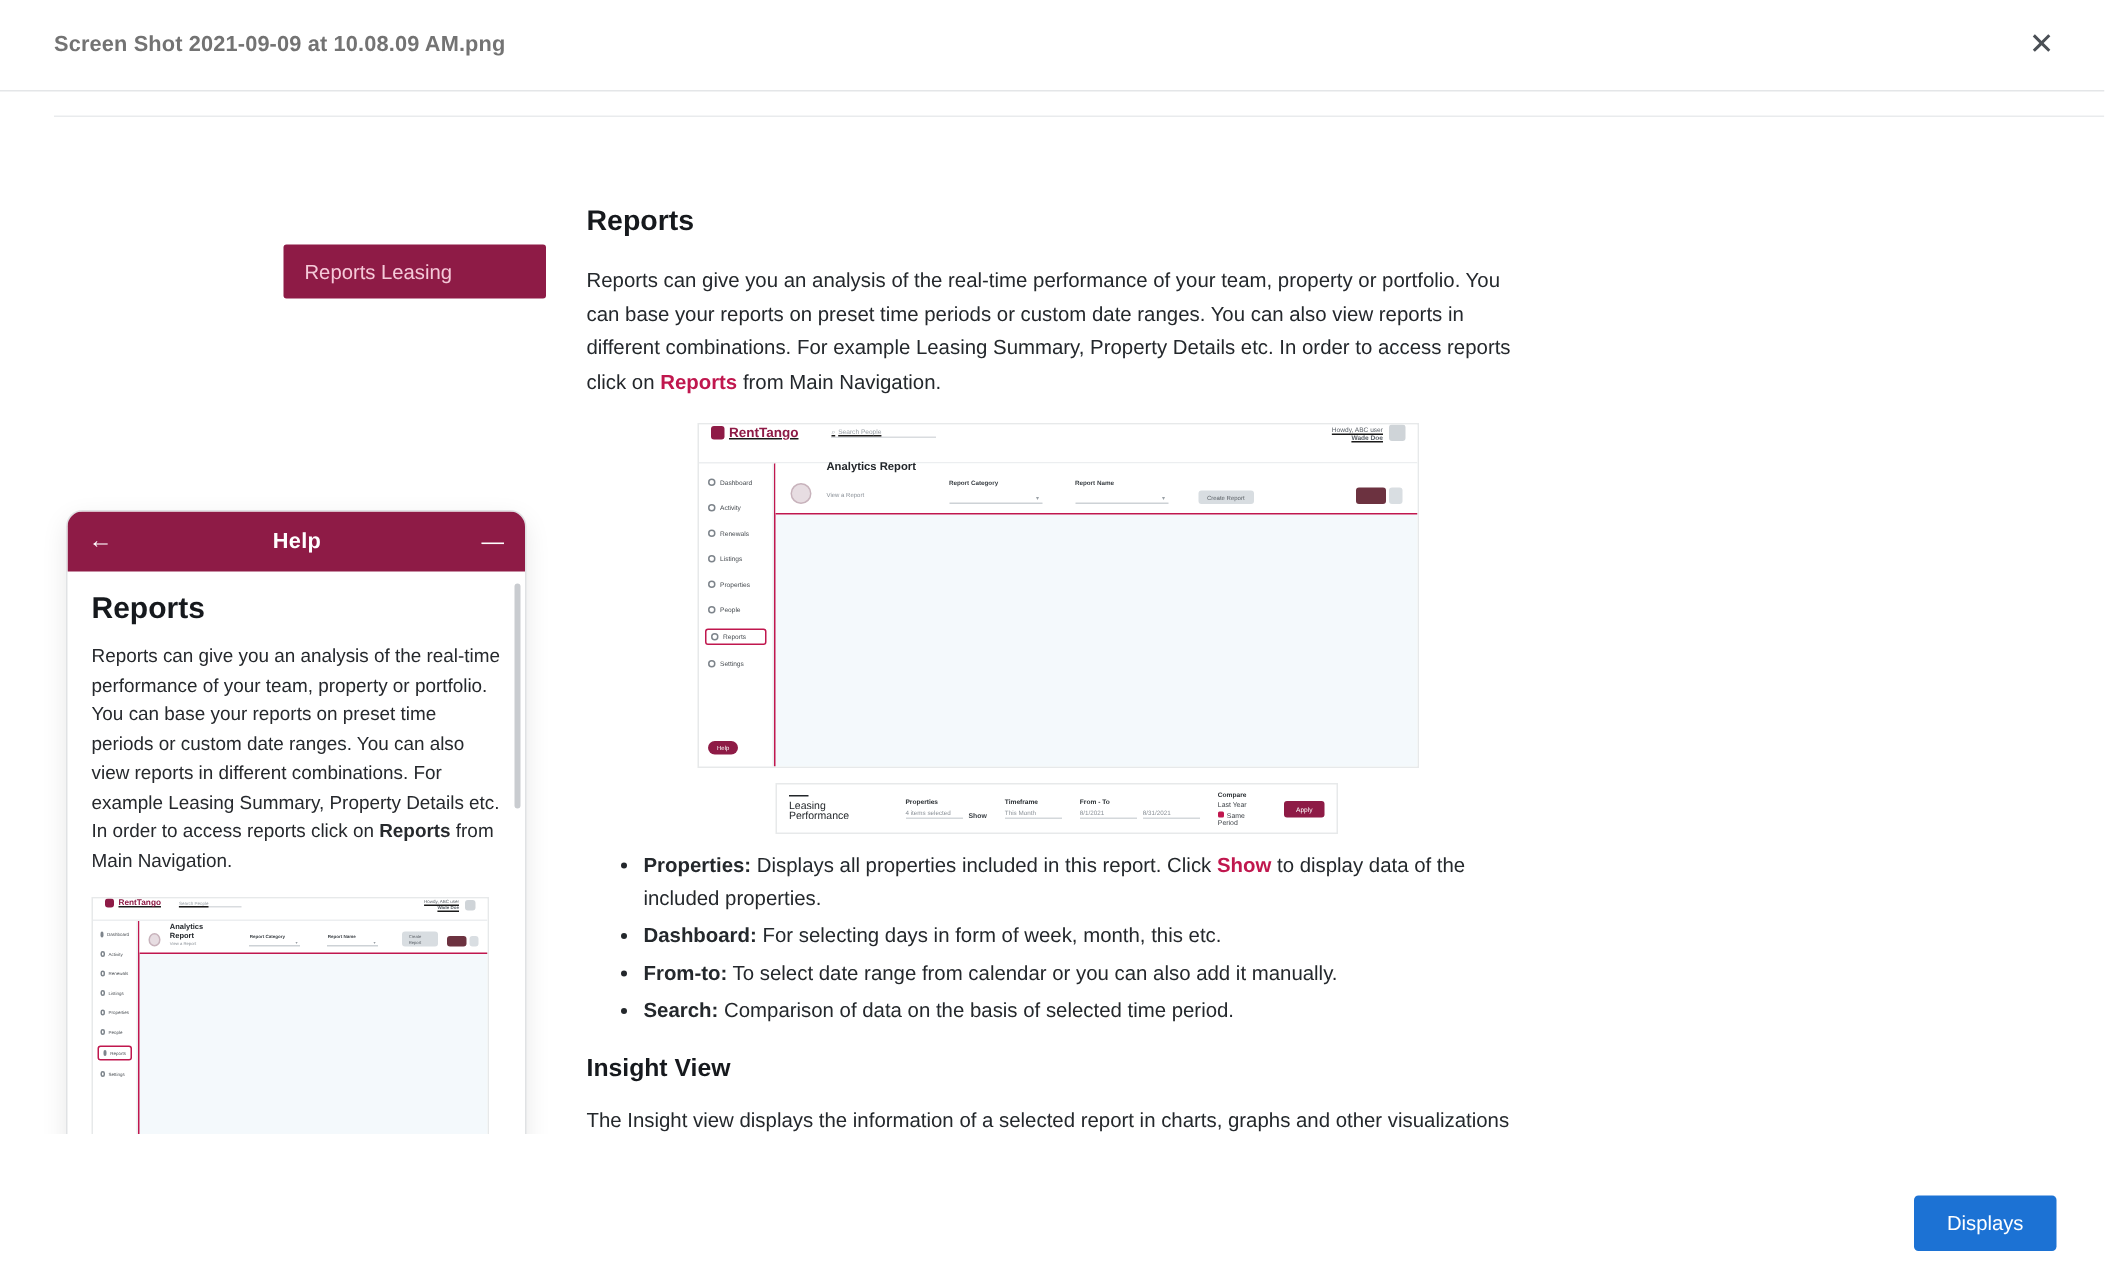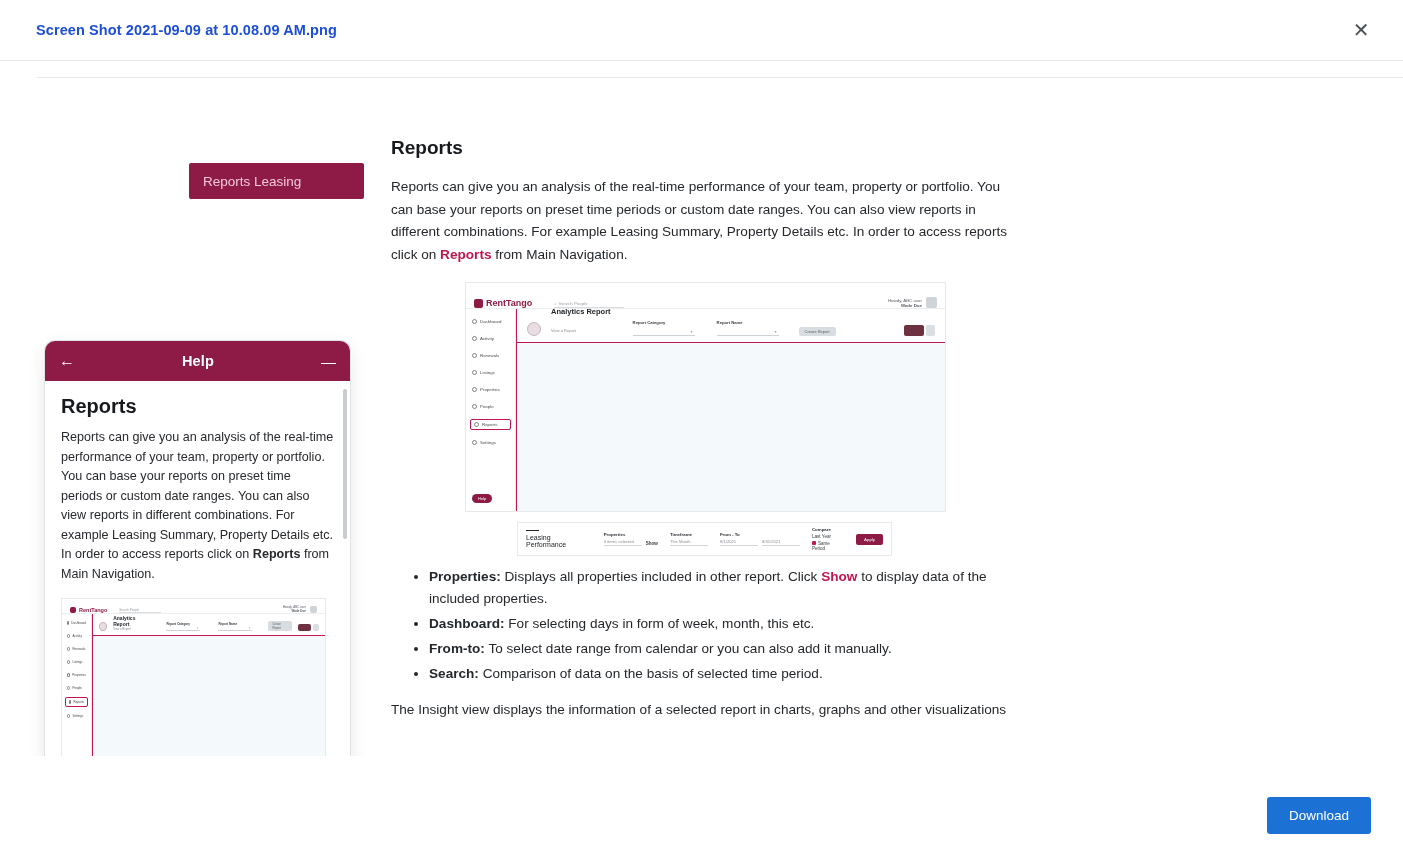--- a/index.html
+++ b/index.html
@@ -17,21 +17,21 @@
     position: relative;
     height: 61px;
     border-bottom: 1px solid #e4e6e8;
     display: flex;
     align-items: center;
     padding: 0 24px 0 36px;
   }
   .modal-title {
     font-size: 14.5px;
     font-weight: bold;
-    color: #1d4ed8;
+    color: #737373;
     letter-spacing: .1px;
   }
   .close-btn {
     position: absolute;
     right: 28px; top: 50%;
     transform: translateY(-50%);
     width: 28px; height: 28px;
     display: flex; align-items: center; justify-content: center;
     color: #4a4f55;
     font-size: 20px;
@@ -185,23 +185,24 @@
     border: 1px solid #e7e9ea;
     overflow: hidden;
   }
   .shot-big {
     margin: 4px 0 10px 74px;
     width: 481px; height: 230px;
   }
   .shot-topbar {
     height: 26px;
     border-bottom: 1px solid #eceef0;
-    display: flex; align-items: flex-end;
+    display: flex; align-items: flex-start;
     padding: 0 8px;
     background: #fff;
+    text-decoration: underline;
   }
   .brand {
     font-size: 9px; font-weight: bold; color: #8e1b46;
     display: flex; align-items: center; gap: 3px;
   }
   .brand-mark {
     width: 9px; height: 9px; border-radius: 2px; background: #8e1b46;
     display: inline-block;
   }
   .mini-search {
@@ -564,27 +565,28 @@
       </span>
       <span class="sf-group">
         <span class="sf-label">Compare</span>
         <span><span>Last Year</span></span>
         <span><i class="sf-check"></i><span>Same Period</span></span>
       </span>
       <span class="sf-apply">Apply</span>
     </div>
 
     <ul class="doc-list">
-      <li><b>Properties:</b> <span>Displays all properties included in other report. Click </span><span class="accent">Show</span><span> to display data of the included properties.</span></li>
+      <li><b>Properties:</b> <span>Displays all properties included in this report. Click </span><span class="accent">Show</span><span> to display data of the included properties.</span></li>
       <li><b>Dashboard:</b> <span>For selecting days in form of week, month, this etc.</span></li>
       <li><b>From-to:</b> <span>To select date range from calendar or you can also add it manually.</span></li>
       <li><b>Search:</b> <span> Comparison of data on the basis of selected time period.</span></li>
     </ul>
 
+    <h2 class="doc-h2">Insight View</h2>
     <p class="doc-para">The Insight view displays the information of a selected report in charts, graphs and other visualizations</p>
   </div>
 
   <div class="bottom-fade"></div>
 </div>
 
 <div class="modal-footer">
-  <button class="download-btn">Download</button>
+  <button class="download-btn">Displays</button>
 </div>
 
 </body></html>

